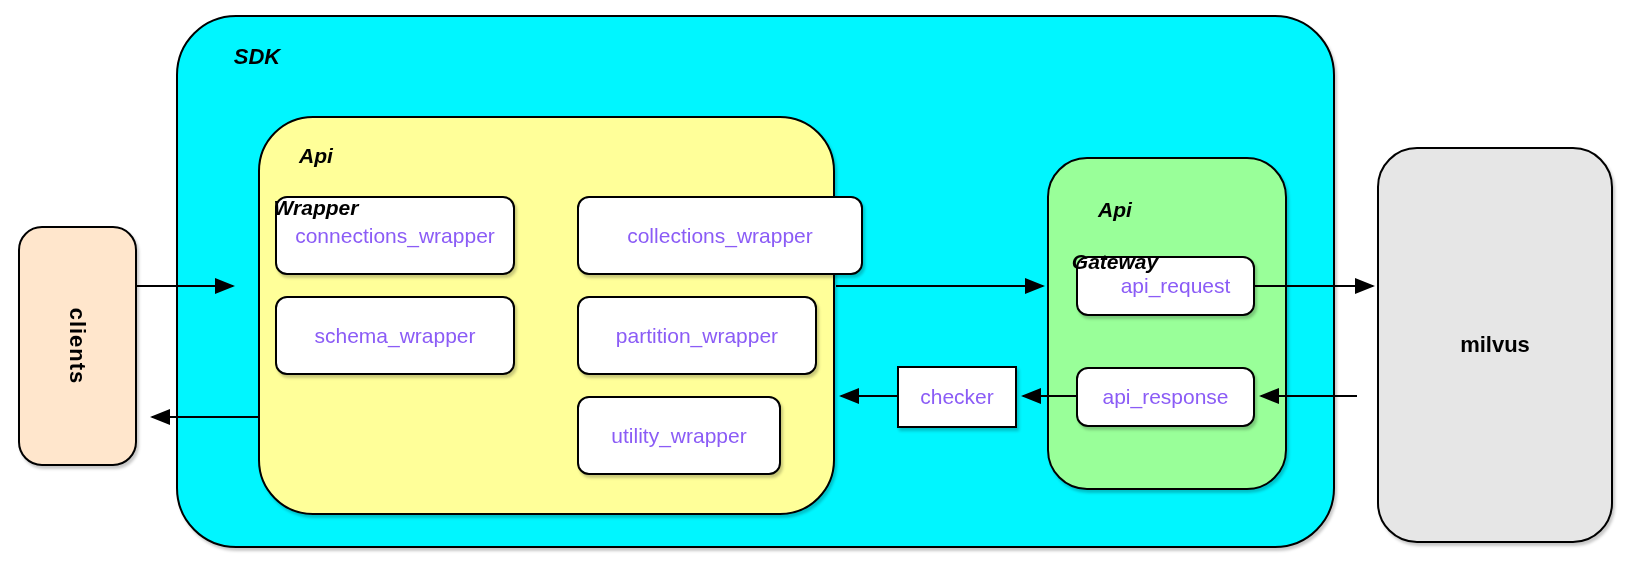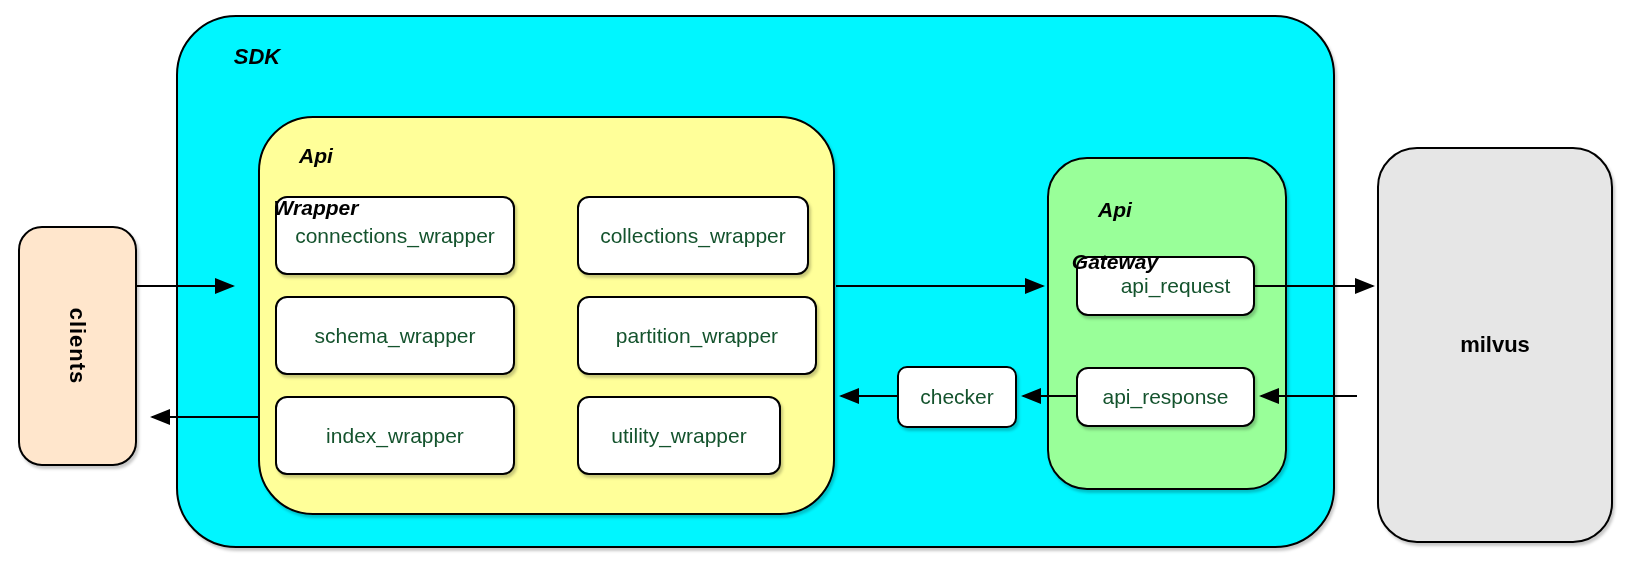--- a/index.html
+++ b/index.html
@@ -29,47 +29,47 @@
     text-align: center;
     line-height: 26px;
     white-space: pre-line;
     font-style: italic;
   }
   .node {
     display: flex;
     align-items: center;
     justify-content: center;
     font-size: 21px;
-    color: #14532d;
+    color: #8b5cf6;
     background: var(--c-node_fill, #fff);
     border-radius: 12px;
   }
   
   .sdk       { left: 176px; top: 15px;  width: 1159px; height: 533px; background: var(--c-sdk_fill);     border-radius: 60px; z-index: 1; }
   .wrapper   { left: 258px; top: 116px; width: 577px;  height: 399px; background: var(--c-wrapper_fill); border-radius: 55px; z-index: 2; }
   .gateway   { left: 1047px; top: 157px; width: 240px; height: 333px; background: var(--c-gateway_fill); border-radius: 40px; z-index: 2; }
   .clients   { left: 18px;  top: 226px; width: 119px;  height: 240px; background: var(--c-clients_fill); border-radius: 24px; z-index: 2;
                display: flex; align-items: center; justify-content: center; }
   .milvus    { left: 1377px; top: 147px; width: 236px; height: 396px; background: var(--c-milvus_fill);  border-radius: 40px; z-index: 2;
                display: flex; align-items: center; justify-content: center; font-weight: bold; font-size: 22px; }
   .clients-text {
     transform: rotate(90deg);
     font-weight: bold;
     font-size: 22px;
     letter-spacing: 1px;
   }
   
   .z3 { z-index: 3; }
   .mod-conn  { left: 275px; top: 196px; width: 240px; height: 79px; }
-  .mod-coll  { left: 577px; top: 196px; width: 232px; height: 79px; }
+  .mod-coll  { left: 577px; top: 196px; width: 286px; height: 79px; }
   .mod-schem { left: 275px; top: 296px; width: 240px; height: 79px; }
   .mod-part  { left: 577px; top: 296px; width: 240px; height: 79px; }
   .mod-index { left: 275px; top: 396px; width: 240px; height: 79px; }
   .mod-util  { left: 577px; top: 396px; width: 204px; height: 79px; }
-  .mod-checker { left: 897px; top: 366px; width: 120px; height: 62px; border-radius: 10px; z-index: 3; }
+  .mod-checker { left: 897px; top: 366px; width: 120px; height: 62px; border-radius: 0; z-index: 3; }
   .mod-req   { left: 1076px; top: 256px; width: 179px; height: 60px; z-index: 3; padding-left: 20px; }
   .mod-resp  { left: 1076px; top: 367px; width: 179px; height: 60px; z-index: 3; }
   
   .lbl-sdk     { left: 222px;  top: 44px;  width: 70px;  font-size: 22px; z-index: 4; }
   .lbl-wrapper { left: 258px;  top: 117px; width: 116px; z-index: 4; }
   .lbl-gateway { left: 1047px; top: 171px; width: 136px; z-index: 4; }
   
   #edges {
     position: absolute;
     left: 0; top: 0;
@@ -104,21 +104,20 @@
   </div>
 
   <div class="box milvus">
     <span>milvus</span>
   </div>
 
   <div class="box node z3 mod-conn">connections_wrapper</div>
   <div class="box node z3 mod-coll">collections_wrapper</div>
   <div class="box node z3 mod-schem">schema_wrapper</div>
   <div class="box node z3 mod-part">partition_wrapper</div>
-  <div class="box node z3 mod-index">index_wrapper</div>
   <div class="box node z3 mod-util">utility_wrapper</div>
 
   <div class="box node mod-checker">checker</div>
   <div class="box node mod-req">api_request</div>
   <div class="box node mod-resp">api_response</div>
 
   <svg id="edges" viewBox="0 0 1634 574" xmlns="http://www.w3.org/2000/svg">
     <defs>
       <marker id="ah" markerUnits="strokeWidth" markerWidth="10" markerHeight="8" refX="9" refY="4" orient="auto">
         <path d="M0,0 L10,4 L0,8 Z" fill="#000"></path>

